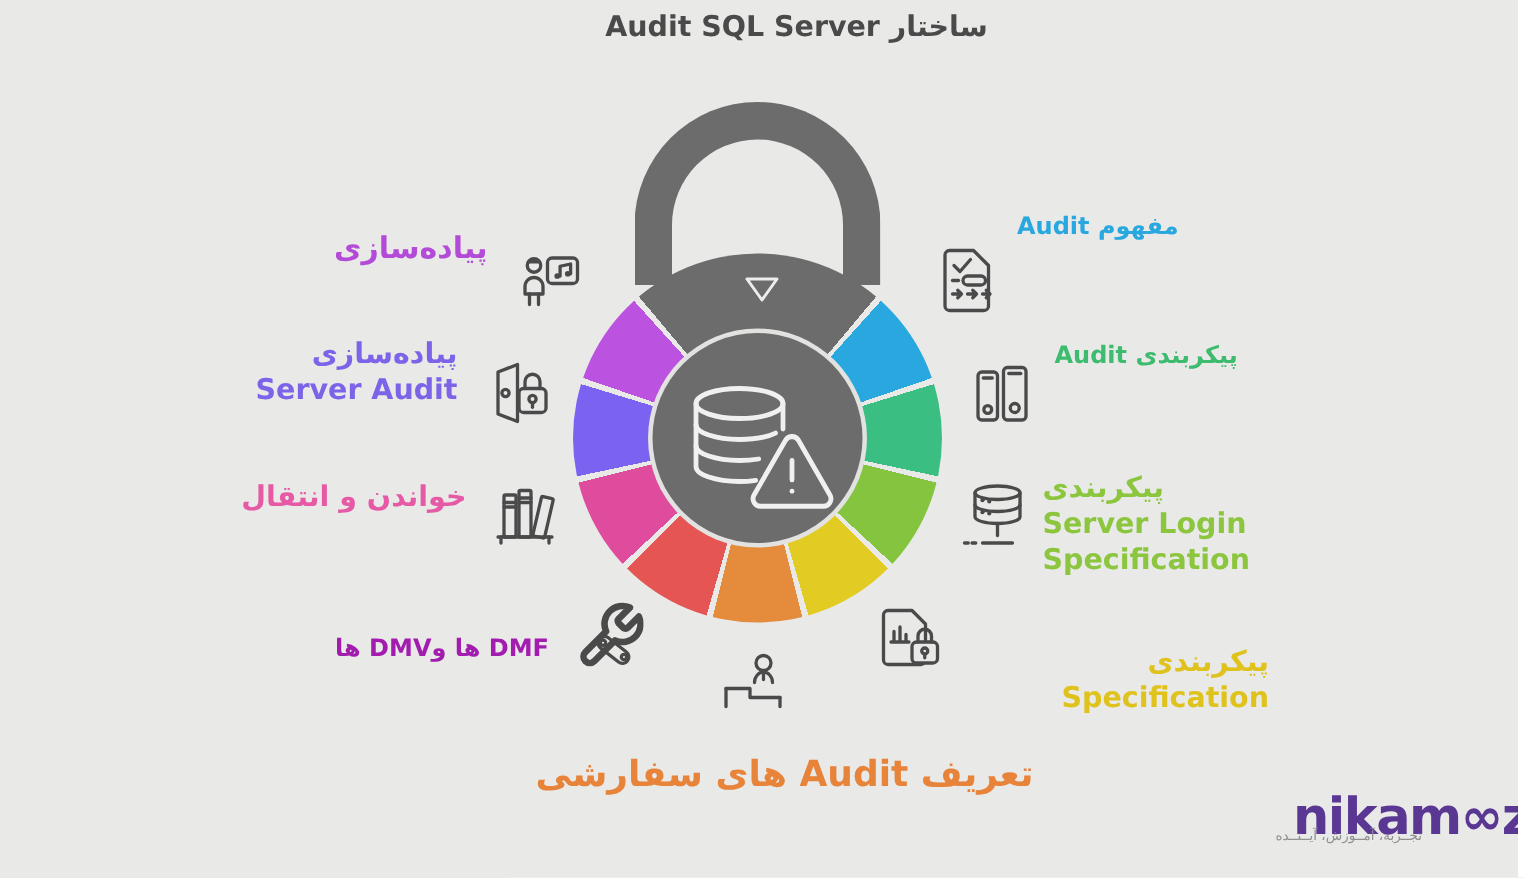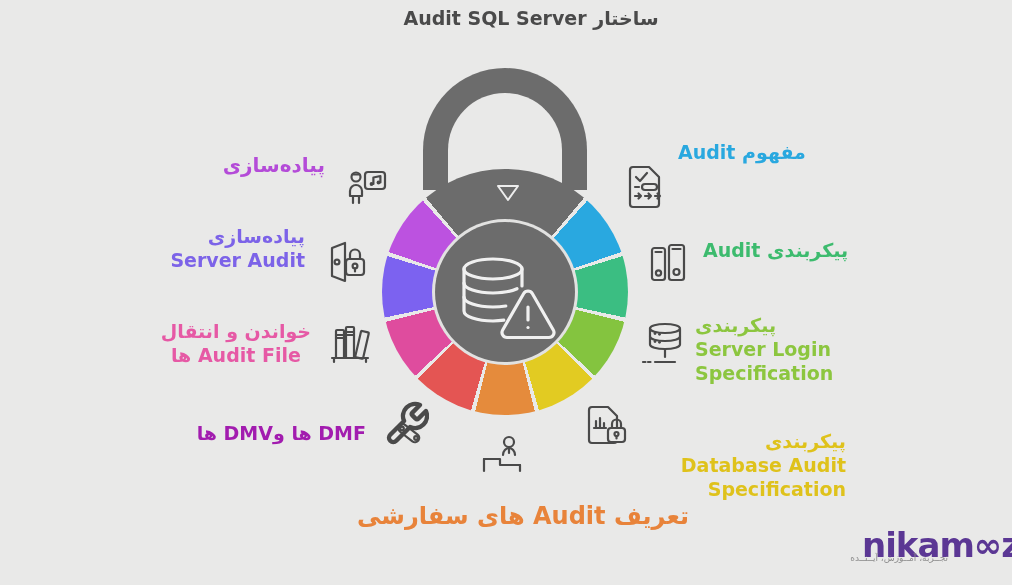--- a/index.html
+++ b/index.html
@@ -41,21 +41,21 @@
       #E9E9E8 318deg 320deg,
       #6C6C6C 320deg 360deg);
   }
   .hub{
     position:absolute;left:435px;top:222px;width:140px;height:140px;border-radius:50%;
     background:#6C6C6C;box-shadow:0 0 0 3px #E2E2E1;
   }
   .marker{position:absolute;left:496px;top:184px;}
   .dbsvg{position:absolute;left:447px;top:247px;}
   
-  .lbl{position:absolute;font-weight:bold;white-space:nowrap;direction:rtl;font-size:19px;}
+  .lbl{position:absolute;font-weight:bold;white-space:nowrap;direction:rtl;font-size:16px;}
   .blk{position:absolute;font-weight:bold;font-size:19px;line-height:24px;}
   .blk div{direction:rtl;white-space:nowrap;}
   .alignL{text-align:left;}
   .alignR{text-align:right;}
   .c-blue{color:#29A8DF}.c-green{color:#3DBB6E}.c-lgreen{color:#8CC63F}
   .c-yellow{color:#DFC21B}.c-orange{color:#E8833A}.c-red{color:#a21caf}
   .c-pink{color:#E659A5}.c-indigo{color:#7C63E8}.c-violet{color:#B44BD8}
   
   .ic{position:absolute;}
   .ic svg,.marker svg,.dbsvg svg{display:block;}
@@ -110,21 +110,21 @@
       <path d="M11 4h16l10 10v27a3 3 0 0 1-3 3H11a3 3 0 0 1-3-3V7a3 3 0 0 1 3-3z"></path>
       <path d="M14 14l4 4 7-8"></path>
       <path d="M13 24h4"></path>
       <rect x="20" y="21" width="15" height="6" rx="3"></rect>
       <path d="M13 33h6m-2.5-2.5L19 33l-2.5 2.5"></path>
       <path d="M23 33h6m-2.5-2.5L29 33l-2.5 2.5"></path>
       <path d="M33 33h5m-2.5-2.5L38 33l-2.5 2.5"></path>
     </svg>
   </div>
 
-  <div class="lbl c-green" style="left:703px;top:227px;margin-top:12px;">پیکربندی Audit</div>
+  <div class="lbl c-green" style="left:703px;top:227px;">پیکربندی Audit</div>
   <div class="ic" style="left:646px;top:240px;">
     <svg width="44" height="46" viewBox="0 0 44 46">
       <rect x="6" y="8" width="13" height="32" rx="2.5"></rect>
       <rect x="23" y="5" width="15" height="35" rx="2.5"></rect>
       <path d="M9.5 12h6"></path>
         <path d="M26.5 9h8"></path>
       <circle cx="12.5" cy="33" r="2.6"></circle>
       <circle cx="30.5" cy="32" r="3"></circle>
     </svg>
   </div>
@@ -144,21 +144,20 @@
       <circle class="dot" cx="15" cy="21.5" r="1.4"></circle>
         <circle class="dot" cx="19.5" cy="22.3" r="1.4"></circle>
       <path d="M25 29v8"></path>
       <path d="M15 42h20"></path>
       <path d="M3 42h9" stroke-dasharray="2.5 2.5"></path>
     </svg>
   </div>
 
   <div class="blk alignR c-yellow" style="right:166px;top:429px;">
     <div>پیکربندی</div>
-    <div>Database Audit</div>
     <div>Specification</div>
   </div>
   <div class="ic" style="left:584px;top:402px;">
     <svg width="48" height="48" viewBox="0 0 48 48">
       <path d="M8 5h16l9 9v24a3 3 0 0 1-3 3H8a3 3 0 0 1-3-3V8a3 3 0 0 1 3-3z"></path>
       <path d="M12 25v-6M16 25v-9M20 25v-4M10 26h12"></path>
       <rect class="occl" x="24" y="26" width="17" height="14" rx="3"></rect>
       <path d="M28 26v-4a4.5 4.5 0 0 1 9 0v4"></path>
       <circle cx="32.5" cy="32" r="2"></circle>
       <path d="M32.5 34v2.5"></path>
@@ -184,23 +183,22 @@
         <path d="M14.7 6.3a1 1 0 0 0 0 1.4l1.6 1.6a1 1 0 0 0 1.4 0l3.77-3.77a6 6 0 0 1-7.94 7.94l-6.91 6.91a2.12 2.12 0 0 1-3-3l6.91-6.91a6 6 0 0 1 7.94-7.94l-3.76 3.76z"></path>
       </g>
       <g transform="rotate(38 26 33)">
           <rect x="14" y="29" width="24" height="8.5" rx="4.2"></rect>
         </g>
       <circle cx="19" cy="28.5" r="1.8"></circle>
       <circle cx="33" cy="38" r="1.8"></circle>
     </svg>
   </div>
 
-  <div class="blk alignR c-pink" style="right:701px;top:319px;text-align:center;">
+  <div class="blk alignR c-pink" style="right:701px;top:319px;">
     <div>خواندن و انتقال</div>
-    <div>Audit File ها</div>
   </div>
   <div class="ic" style="left:325px;top:318px;">
     <svg width="48" height="48" viewBox="0 0 48 48">
       <rect x="11" y="12" width="8" height="28" rx="1"></rect>
       <path d="M11 17h8M11 20h8"></path>
       <rect x="21" y="9" width="8" height="31" rx="1"></rect>
       <path d="M21 14h8M21 17h8"></path>
       <g transform="rotate(13 34 40)">
           <rect x="30" y="13" width="8" height="27" rx="1"></rect>
         </g>

